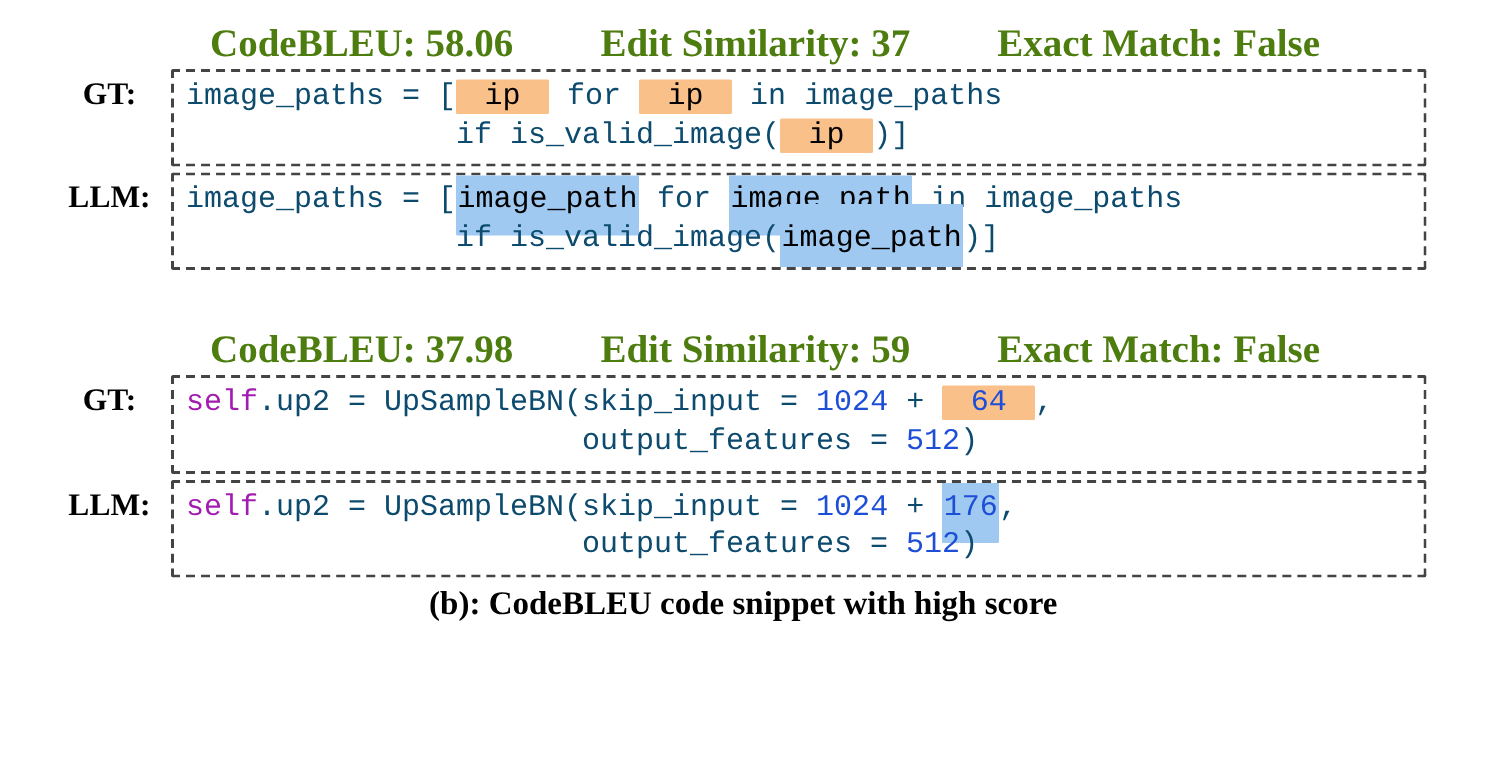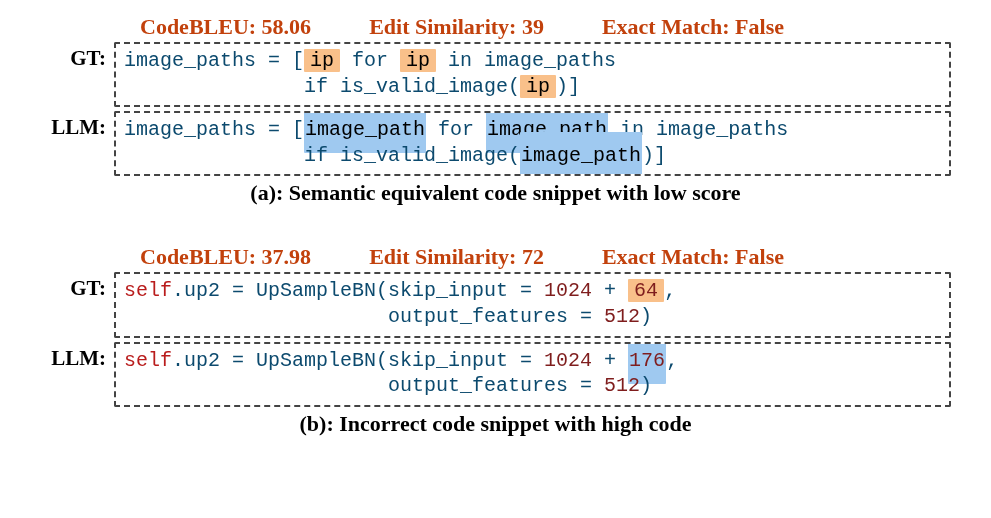--- a/index.html
+++ b/index.html
@@ -14,33 +14,33 @@
       margin-bottom: 18px;
     }
     .metrics-row {
       display: flex;
       justify-content: flex-start;
       gap: 58px;
       padding-left: 100px;
       margin-bottom: 2px;
     }
     .metric {
-      font-size: 22px;
+      font-size: 26px;
       font-weight: bold;
-      color: #c2410c;
+      color: #4d7c0f;
       white-space: nowrap;
     }
     .code-container {
       display: flex;
       align-items: stretch;
       margin-bottom: 4px;
     }
     .label-col {
       width: 74px;
-      text-align: right;
+      text-align: center;
       padding-right: 8px;
       font-family: "Times New Roman", Times, serif;
       font-size: 21px;
       font-weight: bold;
       color: #000;
       padding-top: 4px;
     }
     .code-box {
       flex: 1;
       border: 2px dashed #444;
@@ -48,26 +48,26 @@
       padding: 4px 8px 6px 8px;
       font-family: "Consolas", "Courier New", monospace;
       font-size: 20px;
       line-height: 1.28;
       white-space: pre;
       color: #000;
       overflow: hidden;
     }
     .code-line { display: block; }
     .tok-default { color: #0c4a6e; }
-    .tok-self { color: #b91c1c; }
-    .tok-num { color: #7f1d1d; text-align: center; }
+    .tok-self { color: #a21caf; }
+    .tok-num { color: #1d4ed8; text-align: center; }
     .hl-orange {
       background: #f9c08a;
       border-radius: 1px;
-      padding: 0 6px;
+      padding: 0 19px;
     }
     .hl-blue {
       background: #9fc9f0;
       border-radius: 1px;
       padding: 12px 1px;
     }
     .caption {
       text-align: center;
       font-size: 22px;
       font-weight: bold;
@@ -75,50 +75,49 @@
       margin-top: 4px;
     }
     .spacer-mid { height: 20px; }
   </style>
 </head>
 <body>
 
 <div class="example-block">
   <div class="metrics-row">
     <span class="metric">CodeBLEU: 58.06</span>
-    <span class="metric">Edit Similarity: 39</span>
+    <span class="metric">Edit Similarity: 37</span>
     <span class="metric">Exact Match: False</span>
   </div>
 
   <div class="code-container">
     <div class="label-col">GT:</div>
     <div class="code-box"><span class="code-line"><span class="tok-default">image_paths = [</span><span class="hl-orange">ip</span><span class="tok-default"> for </span><span class="hl-orange">ip</span><span class="tok-default"> in image_paths</span></span><span class="code-line"><span class="tok-default">               if is_valid_image(</span><span class="hl-orange">ip</span><span class="tok-default">)]</span></span></div>
   </div>
 
   <div class="code-container">
     <div class="label-col">LLM:</div>
     <div class="code-box"><span class="code-line"><span class="tok-default">image_paths = [</span><span class="hl-blue">image_path</span><span class="tok-default"> for </span><span class="hl-blue">image_path</span><span class="tok-default"> in image_paths</span></span><span class="code-line"><span class="tok-default">               if is_valid_image(</span><span class="hl-blue">image_path</span><span class="tok-default">)]</span></span></div>
   </div>
 
-  <div class="caption">(a): Semantic equivalent code snippet with low score</div>
 </div>
 
 <div class="spacer-mid"></div>
 
 <div class="example-block">
   <div class="metrics-row">
     <span class="metric">CodeBLEU: 37.98</span>
-    <span class="metric">Edit Similarity: 72</span>
+    <span class="metric">Edit Similarity: 59</span>
     <span class="metric">Exact Match: False</span>
   </div>
 
   <div class="code-container">
     <div class="label-col">GT:</div>
     <div class="code-box"><span class="code-line"><span class="tok-self">self</span><span class="tok-default">.up2 = UpSampleBN(skip_input = </span><span class="tok-num">1024</span><span class="tok-default"> + </span><span class="hl-orange tok-num">64</span><span class="tok-default">,</span></span><span class="code-line"><span class="tok-default">                      output_features = </span><span class="tok-num">512</span><span class="tok-default">)</span></span></div>
   </div>
 
   <div class="code-container">
     <div class="label-col">LLM:</div>
     <div class="code-box"><span class="code-line"><span class="tok-self">self</span><span class="tok-default">.up2 = UpSampleBN(skip_input = </span><span class="tok-num">1024</span><span class="tok-default"> + </span><span class="hl-blue tok-num">176</span><span class="tok-default">,</span></span><span class="code-line"><span class="tok-default">                      output_features = </span><span class="tok-num">512</span><span class="tok-default">)</span></span></div>
   </div>
 
-  <div class="caption">(b): Incorrect code snippet with high code</div>
+  <div class="caption">(b): CodeBLEU code snippet with high score</div>
 </div>
 
 </body></html>

